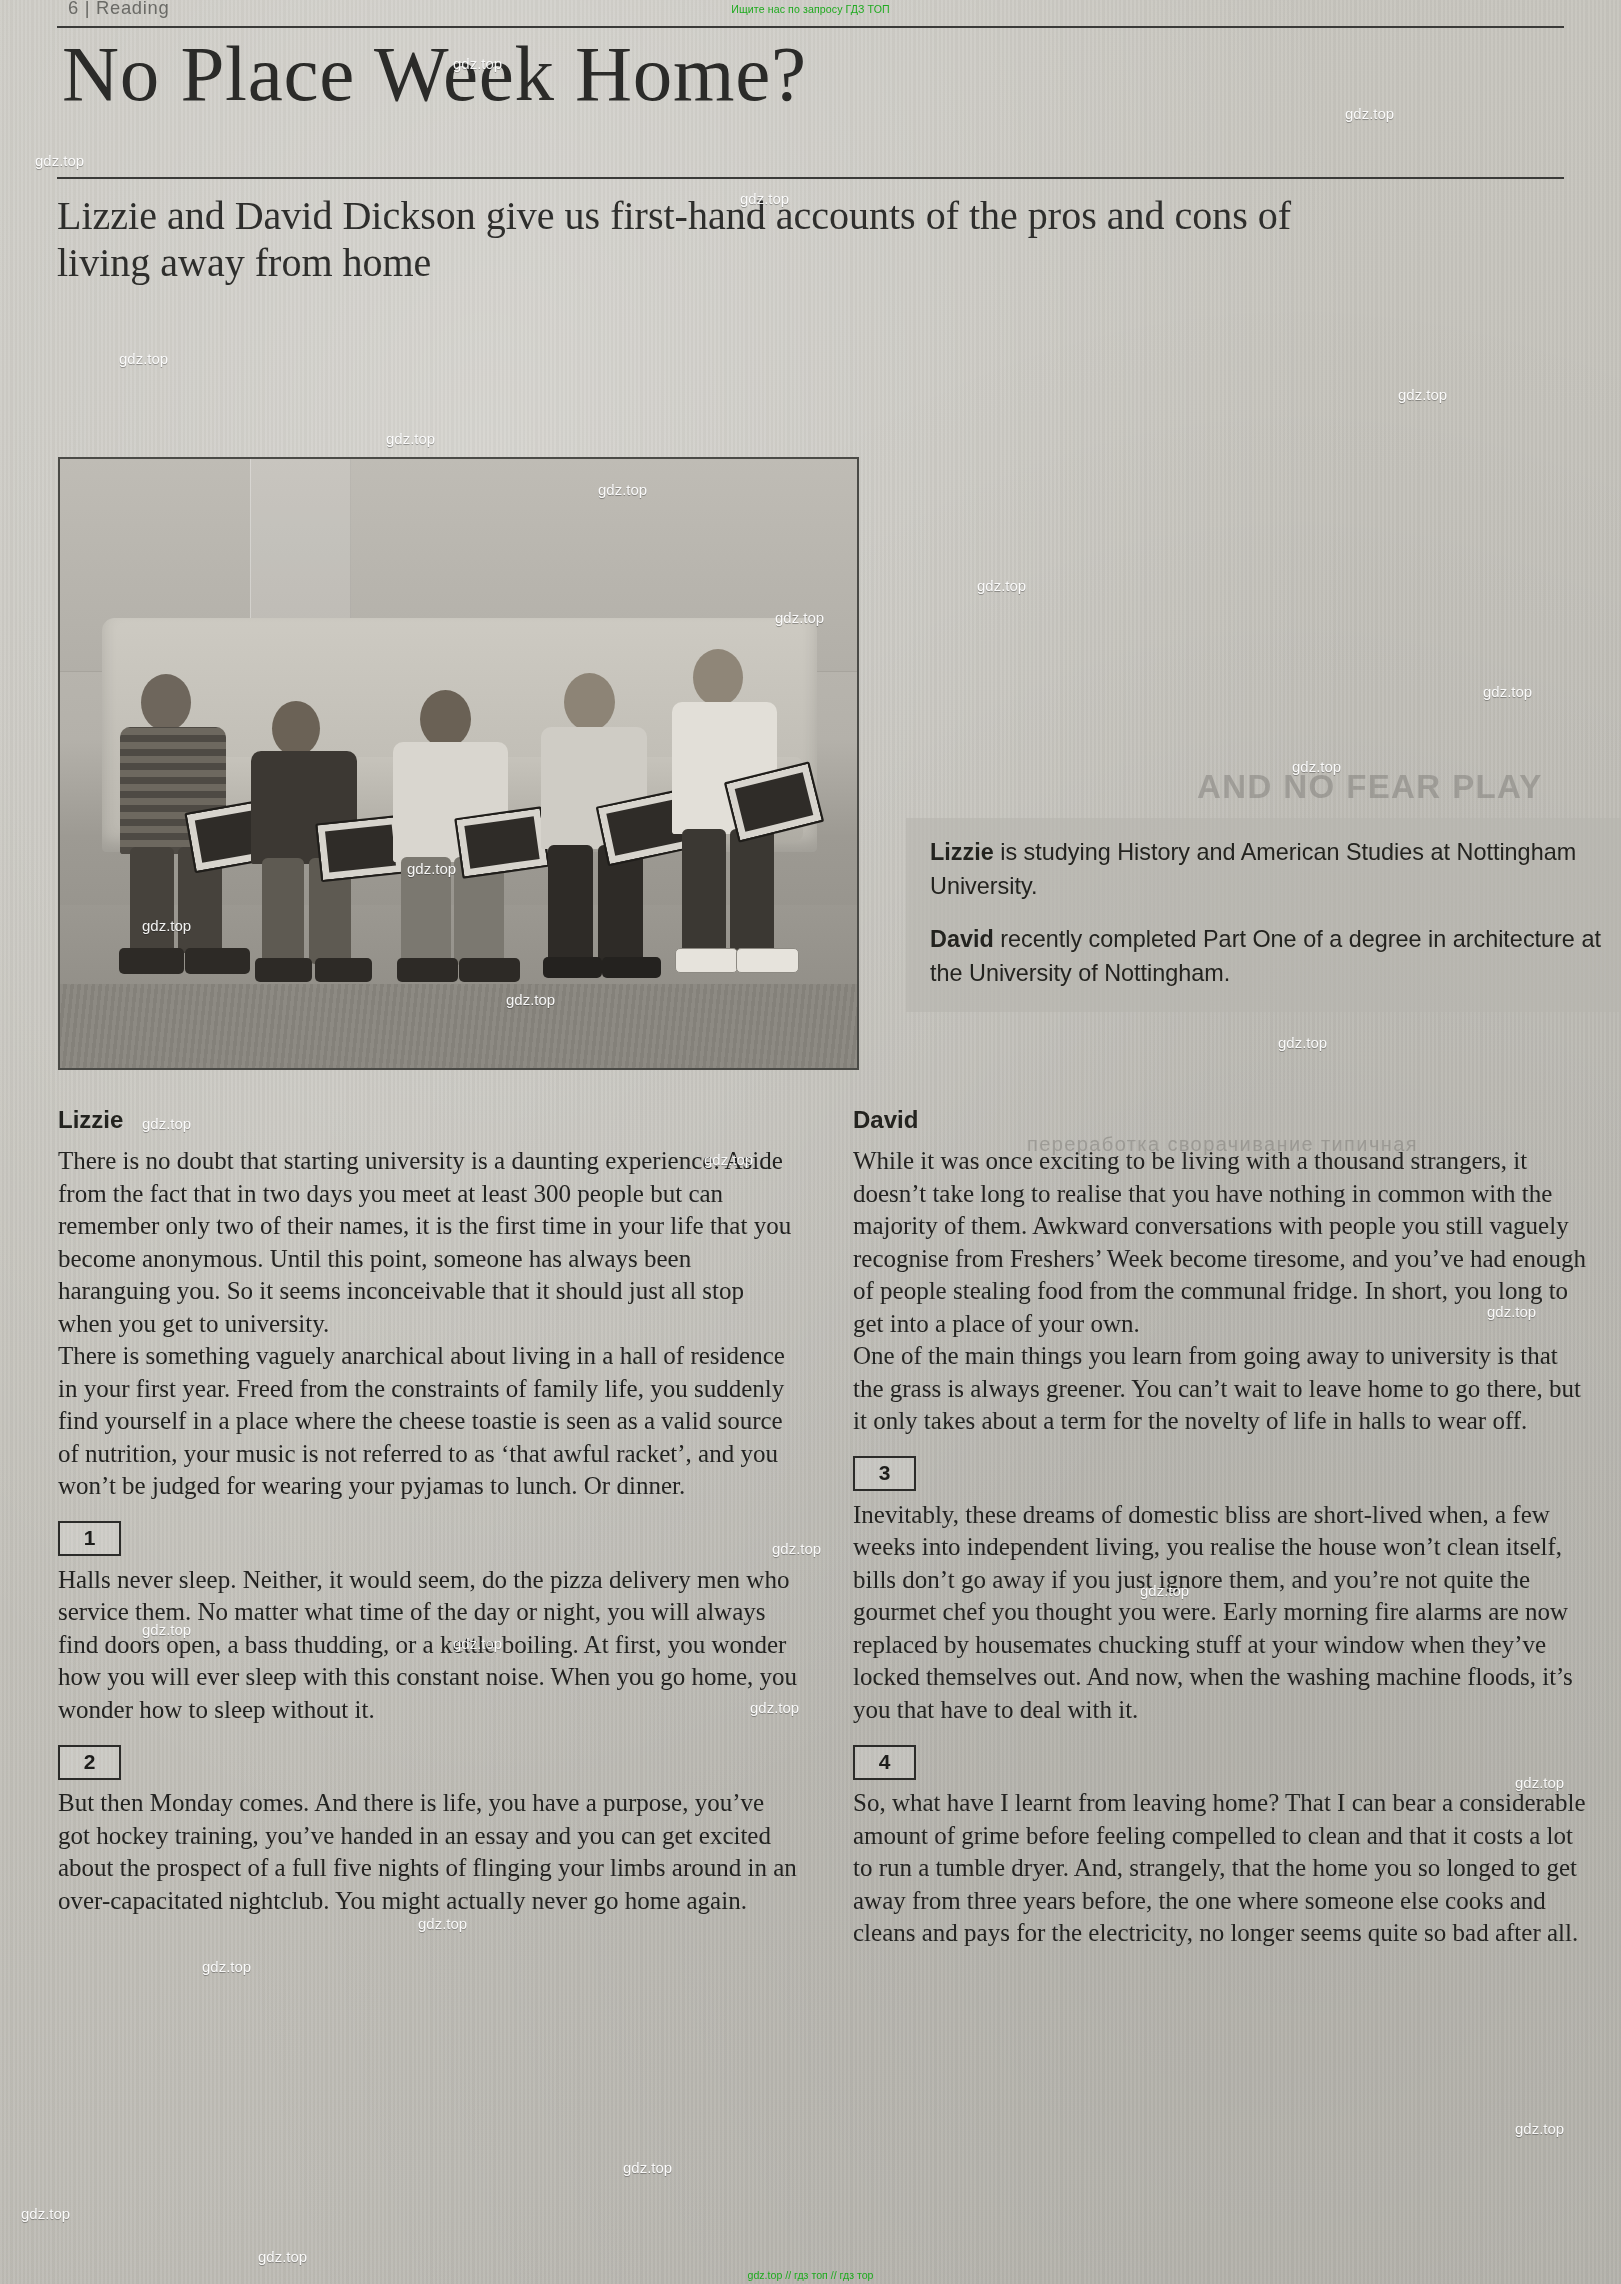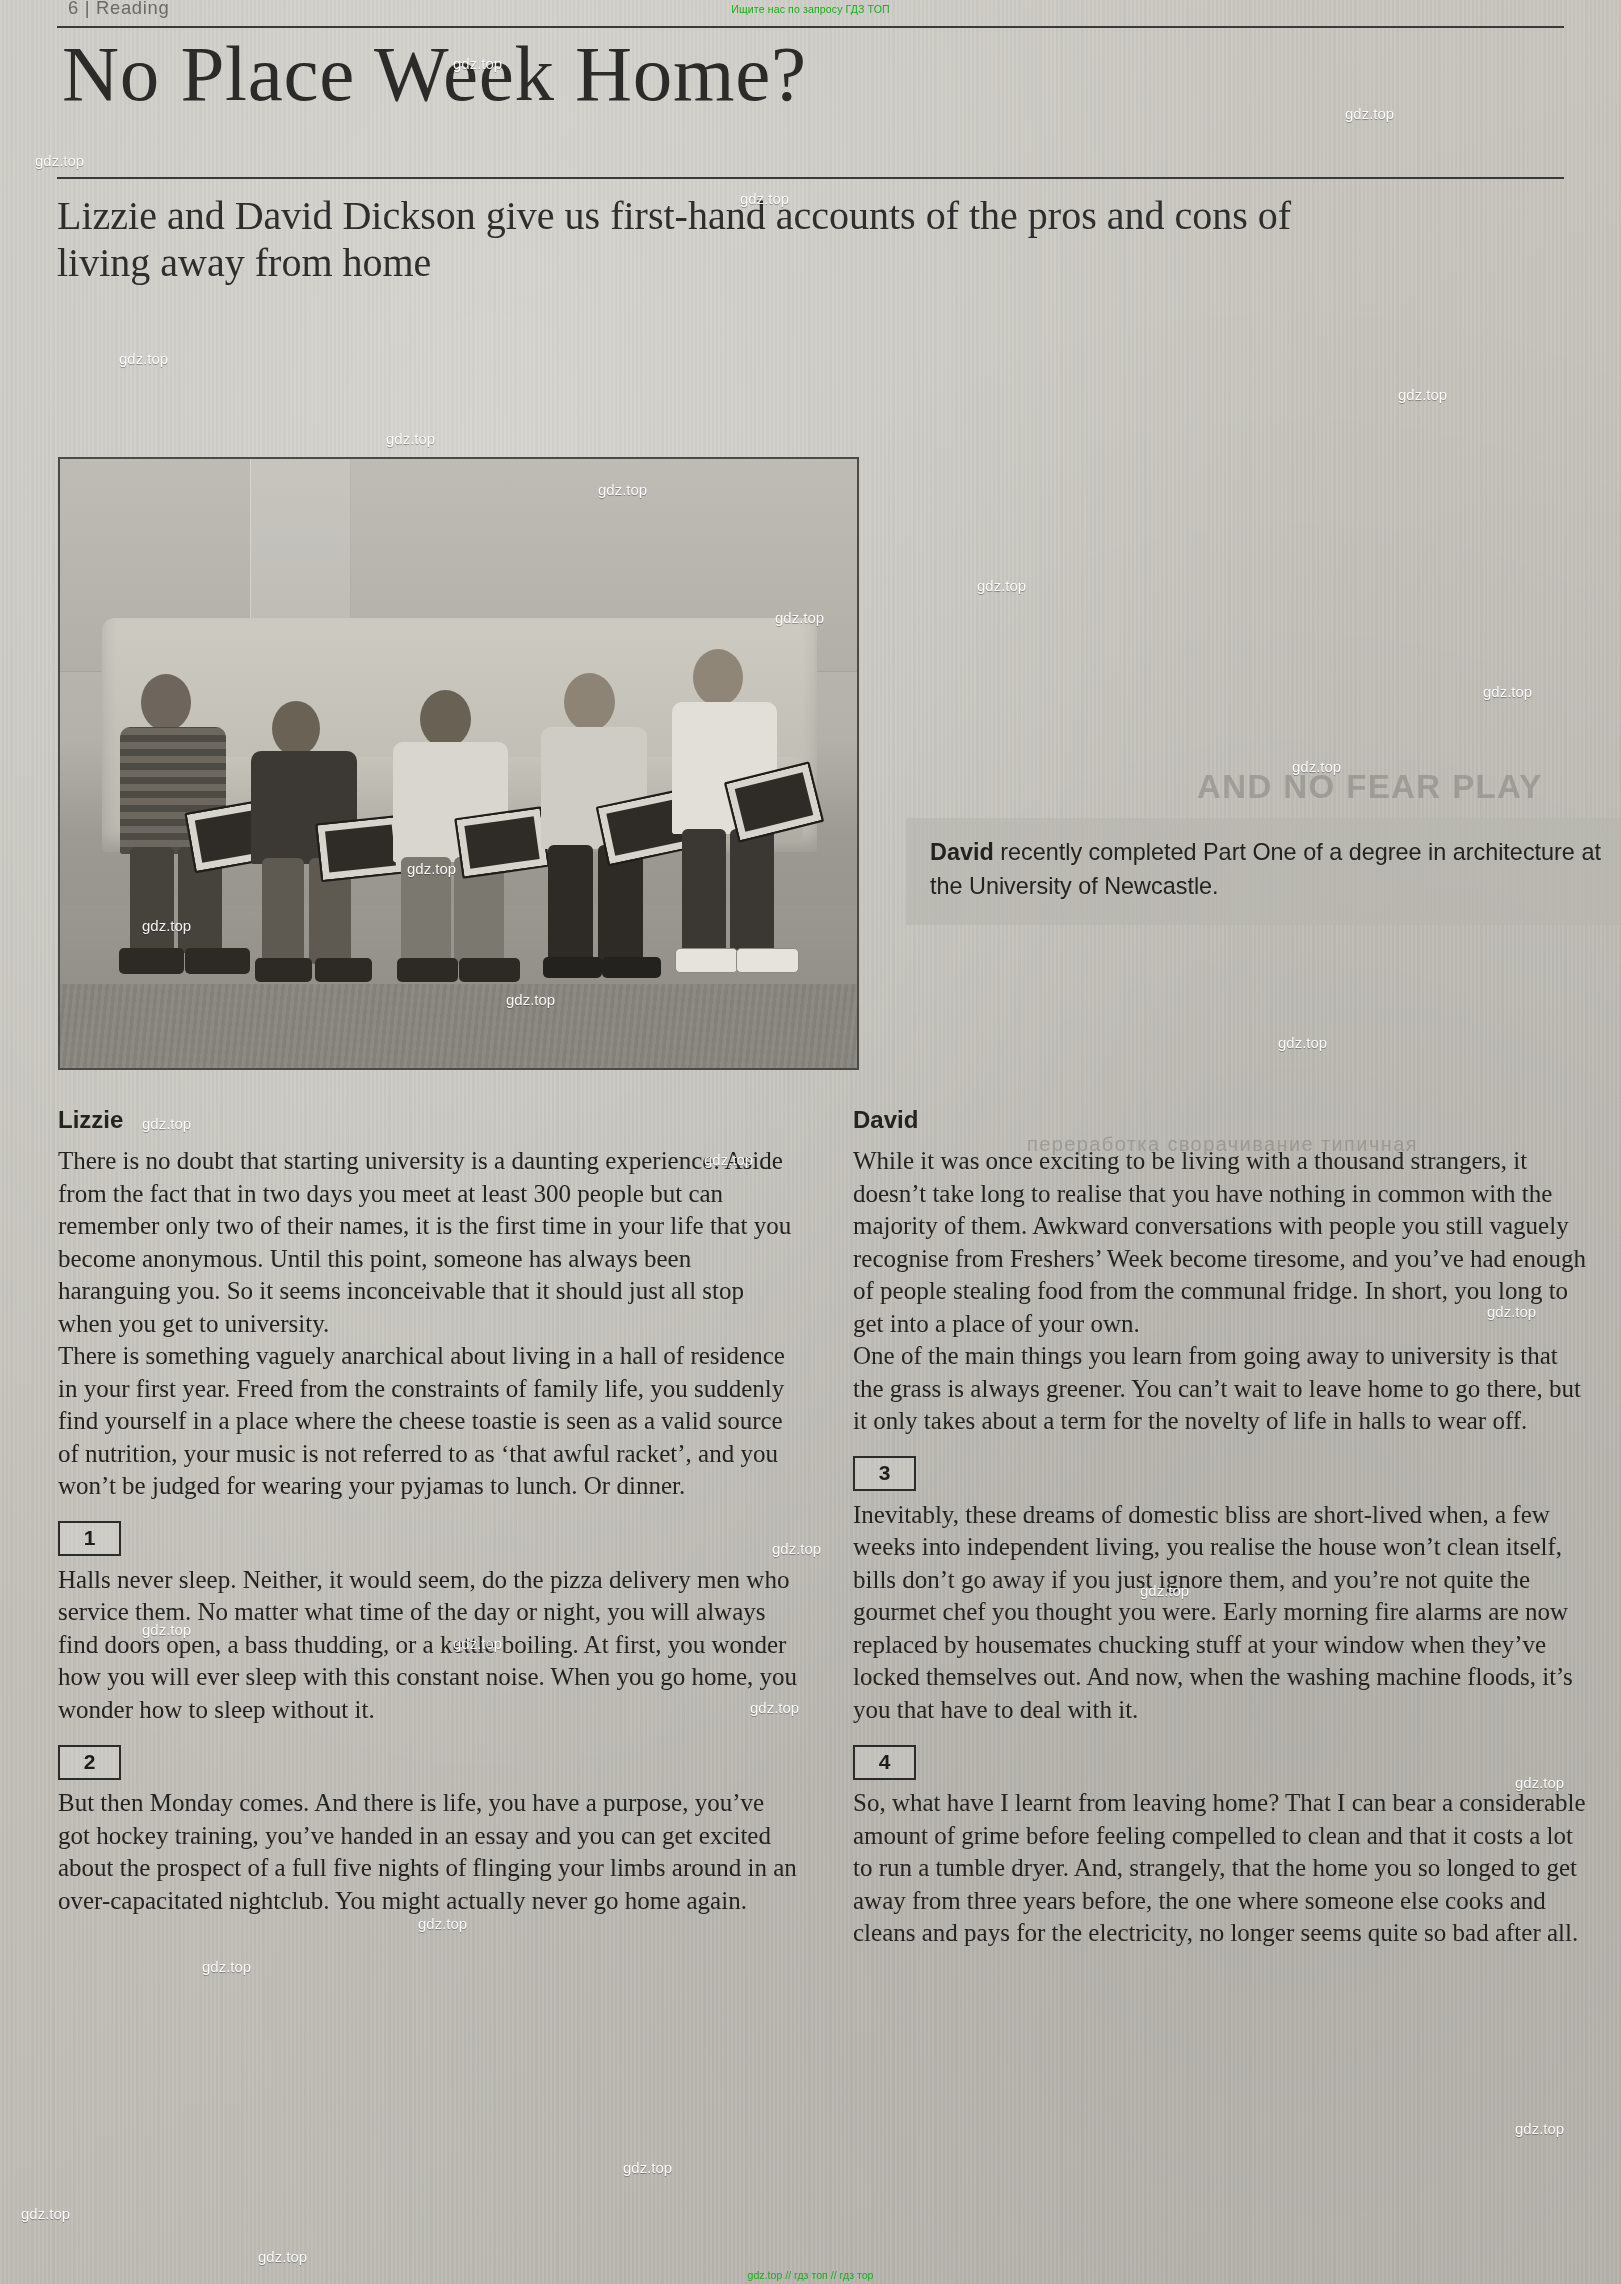--- a/index.html
+++ b/index.html
@@ -316,21 +316,22 @@
         <div class="p-shoe" style="left:74px;top:283px;width:61px;height:22.7px;background:#e6e3dc;border:1.4px solid #8c8982;"></div>
         <div class="book" style="left:68px;top:106px;width:84px;height:58px;transform:rotate(-14deg);"></div>
       </div>
     </div>
   </div>
 
   <div class="ghost-text" style="left:1197px; top:768px; font-size:33px; font-weight:bold;">AND NO FEAR PLAY</div>
   <div class="ghost-text" style="left:1027px; top:1133px; font-size:20px;">переработка     сворачивание     типичная</div>
 
   <div class="bio-box">
-    <p><b>David</b><span> recently completed Part One of a degree in architecture at the University of Newcastle.</span></p>
+    <p><b>Lizzie</b><span> is studying History and American Studies at Nottingham University.</span></p>
+    <p><b>David</b><span> recently completed Part One of a degree in architecture at the University of Nottingham.</span></p>
   </div>
 
   <div class="col col-left">
     <h2>Lizzie</h2>
     <p>There is no doubt that starting university is a daunting experience. Aside from the fact that in two days you meet at least 300 people but can remember only two of their names, it is the first time in your life that you become anonymous. Until this point, someone has always been haranguing you. So it seems inconceivable that it should just all stop when you get to university.</p>
     <p>There is something vaguely anarchical about living in a hall of residence in your first year. Freed from the constraints of family life, you suddenly find yourself in a place where the cheese toastie is seen as a valid source of nutrition, your music is not referred to as ‘that awful racket’, and you won’t be judged for wearing your pyjamas to lunch. Or dinner.</p>
     <div class="gap-row">
       <span class="gapbox">1</span>
     </div>
     <p>Halls never sleep. Neither, it would seem, do the pizza delivery men who service them. No matter what time of the day or night, you will always find doors open, a bass thudding, or a kettle boiling. At first, you wonder how you will ever sleep with this constant noise. When you go home, you wonder how to sleep without it.</p>

